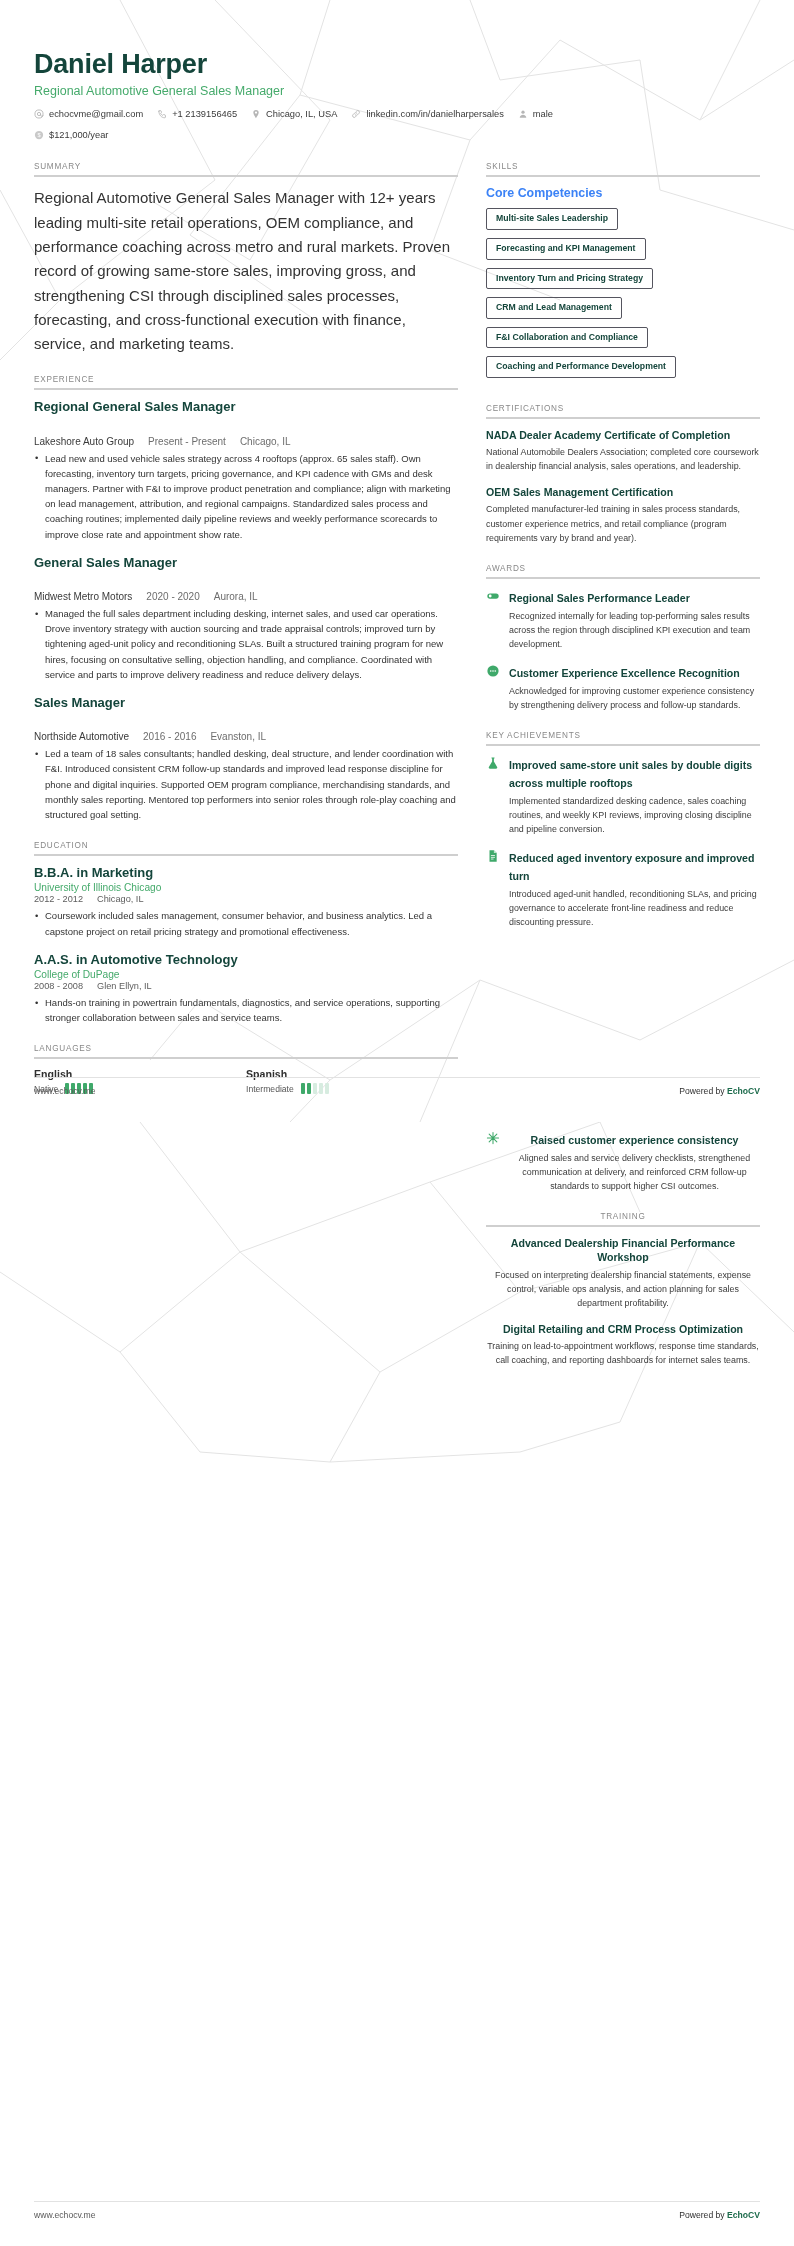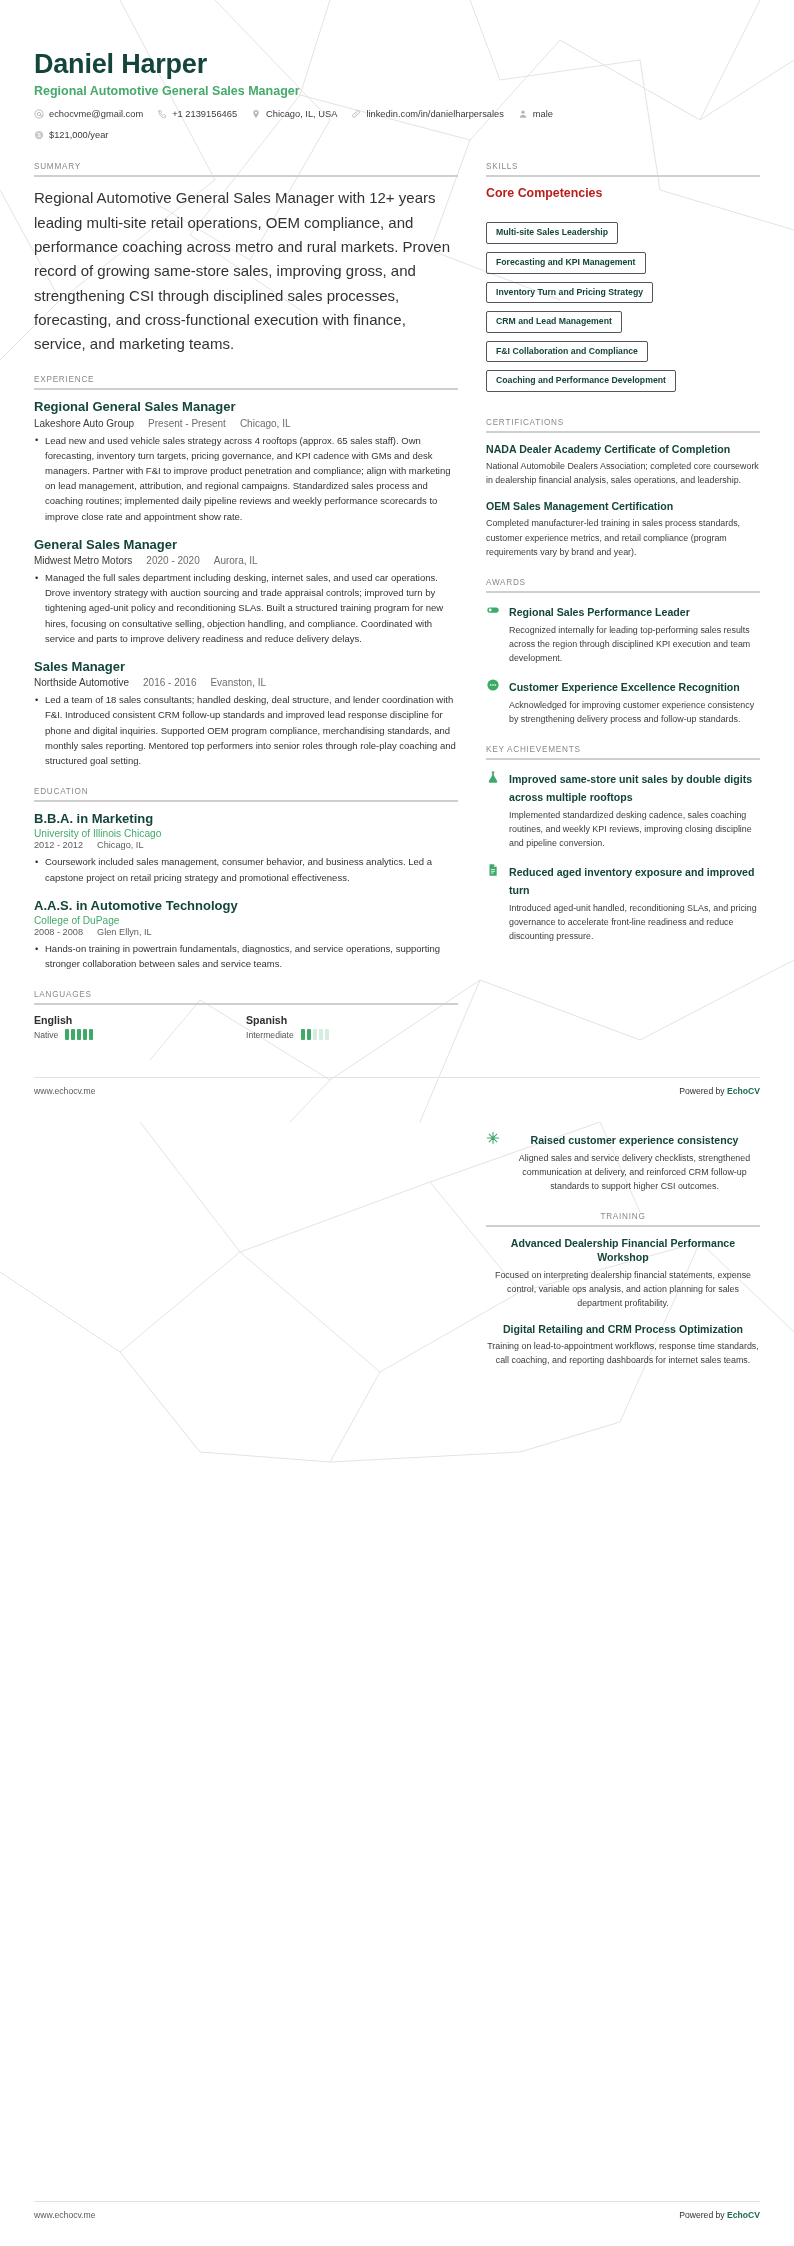--- a/index.html
+++ b/index.html
@@ -37,21 +37,21 @@
   .name {
     font-size: 27px;
     font-weight: 700;
     color: #14453b;
     letter-spacing: -0.2px;
     line-height: 1.2;
   }
   .job-title {
     margin-top: 4px;
     font-size: 12.5px;
-    font-weight: 700;
+    font-weight: 400;
     color: #45aa6b;
   }
   .contact-row {
     margin-top: 11px;
     display: flex;
     flex-wrap: wrap;
     align-items: center;
     gap: 3px 14px;
     font-size: 9.3px;
     color: #3a3a3a;
@@ -97,21 +97,21 @@
   .entry-meta {
     margin-top: 2px;
     display: flex;
     flex-wrap: wrap;
     align-items: baseline;
     gap: 14px;
     font-size: 10px;
     color: #4a4a4a;
   }
   .entry-org { font-weight: 400; color: #3a3a3a; }
-  .entry-dates { color: #6d6d6d; }
+  .entry-dates { color: #6d6d6d; margin-top: 18px; }
   .entry-loc { color: #6d6d6d; }
   .edu-org {
     font-size: 10.2px;
     color: #45aa6b;
     font-weight: 500;
     margin-top: 1px;
   }
   .edu-meta {
     margin-top: 1px;
     display: flex;
@@ -143,22 +143,22 @@
   .lang-row { display: flex; align-items: center; gap: 7px; margin-top: 3px; }
   .lang-level { font-size: 8.6px; color: #555; }
   .bars { display: flex; gap: 2px; }
   .bar { width: 4px; height: 11px; background: #d7ece0; border-radius: 1px; }
   .bar.on { background: #3fa96a; }
 
   
   .skills-head {
     font-size: 12.4px;
     font-weight: 700;
-    color: #b91c1c;
-    margin-bottom: 21px;
+    color: #3b82f6;
+    margin-bottom: 7px;
   }
   .skill-tag {
     display: inline-block;
     border: 1px solid #55555f;
     border-radius: 2px;
     padding: 5px 9px;
     font-size: 8.7px;
     font-weight: 700;
     color: #14453b;
     margin-bottom: 7px;

